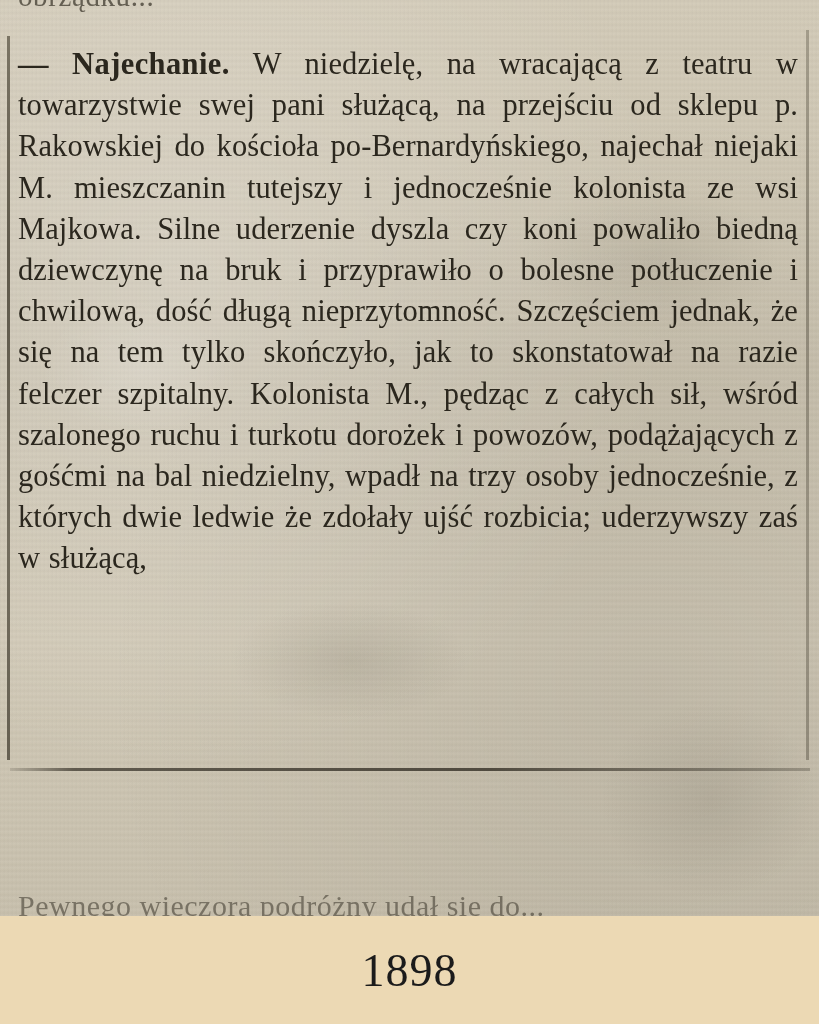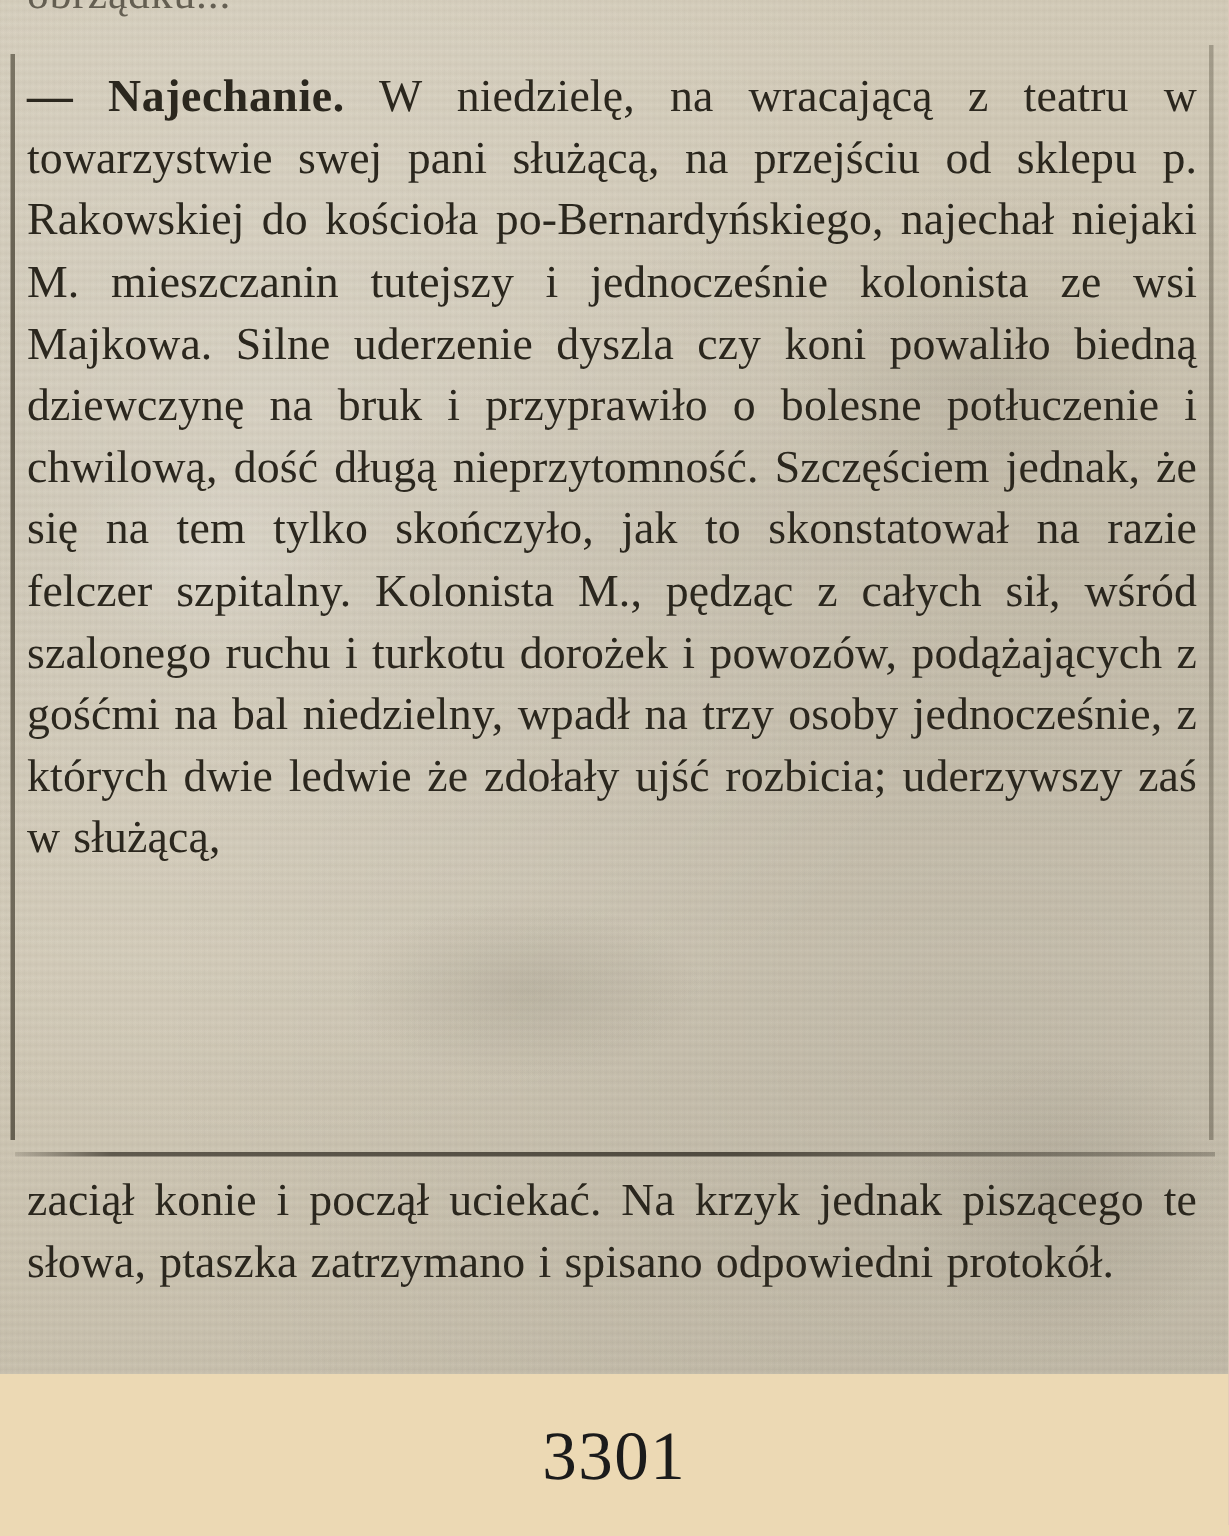--- a/index.html
+++ b/index.html
@@ -183,21 +183,23 @@
       <span>obrządku...</span>
     </div>
 
     <div class="article">
       <span class="dash">—</span>
       <span class="headword">Najechanie.</span><span> W niedzielę, na wracającą z teatru w towarzystwie swej pani służącą, na przejściu od sklepu p. Rakowskiej do kościoła po-Bernardyńskiego, najechał niejaki M. mieszczanin tutejszy i jednocześnie kolonista ze wsi Majkowa.  Silne uderzenie dyszla czy koni powaliło biedną dziewczynę na bruk i przyprawiło o bolesne potłuczenie i chwilową, dość długą nieprzytomność.  Szczęściem jednak, że się na tem tylko skończyło, jak to skonstatował na razie felczer szpitalny.  Kolonista M., pędząc z całych sił, wśród szalonego ruchu i turkotu dorożek i powozów, podążających z gośćmi na bal niedzielny, wpadł na trzy osoby jednocześnie, z których dwie ledwie że zdołały ujść rozbicia; uderzywszy zaś w służącą,</span>
     </div>
 
     <div class="hrule"></div>
 
-    <div class="article2">zaciął konie i począł uciekać.  Na krzyk jednak piszącego te słowa, ptaszka zatrzymano i spisano odpowiedni protokół.</div>
-
+
+    <div class="cut-bottom">
+      <span>Pewnego wieczora podróżny udał się do...</span>
+    </div>
   </div>
 
   <div class="caption-bar">
-    <div class="caption-year">3301</div>
+    <div class="caption-year">1898</div>
   </div>
 
 </div>
 
 </body></html>

